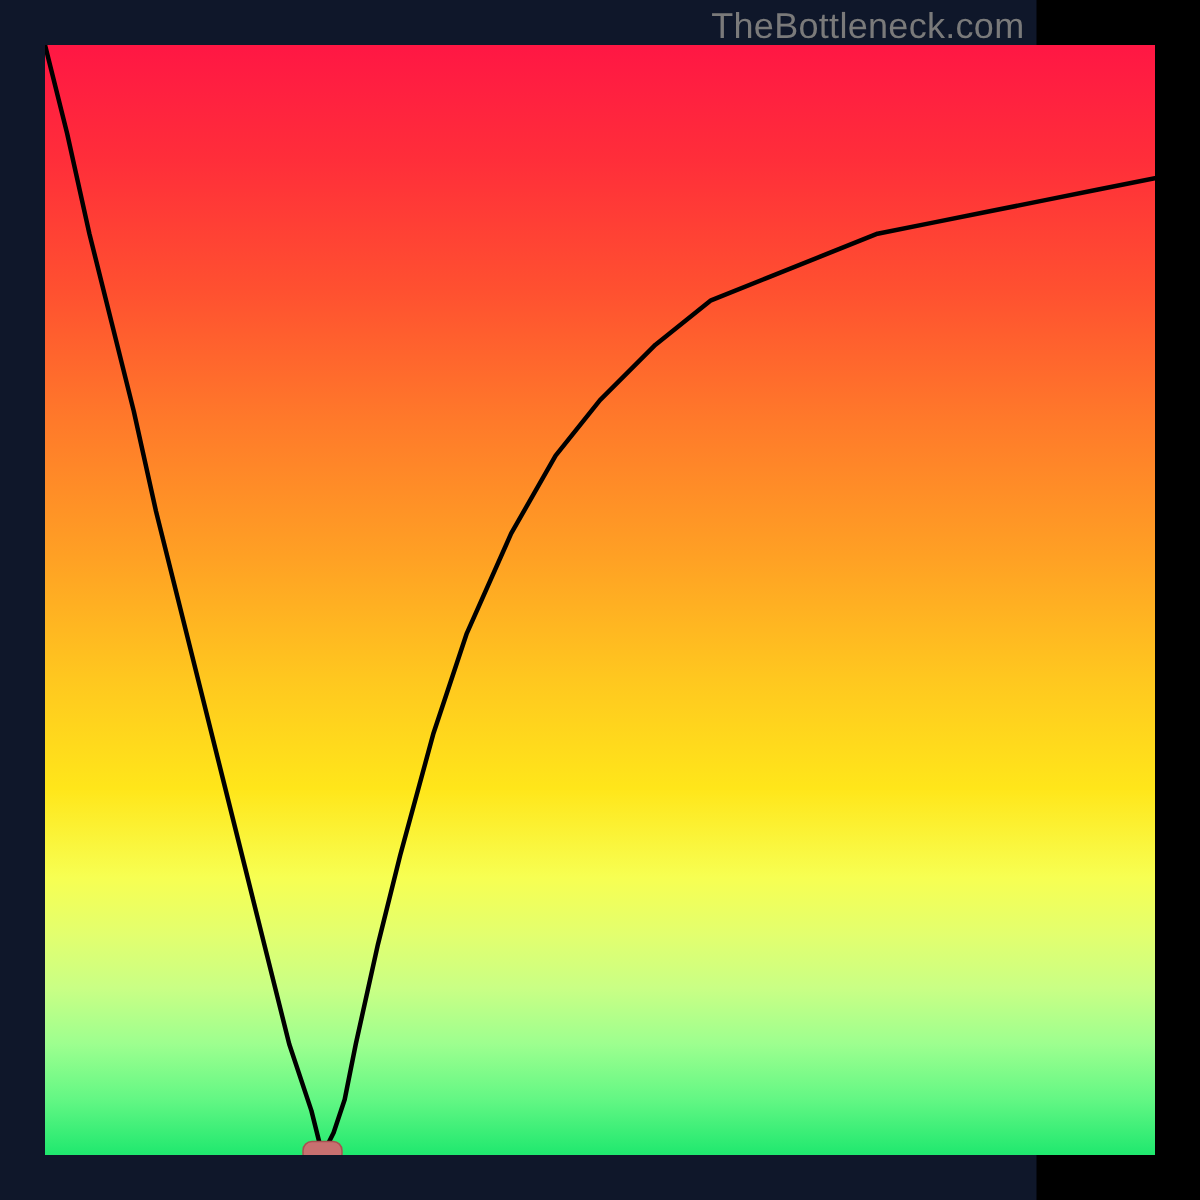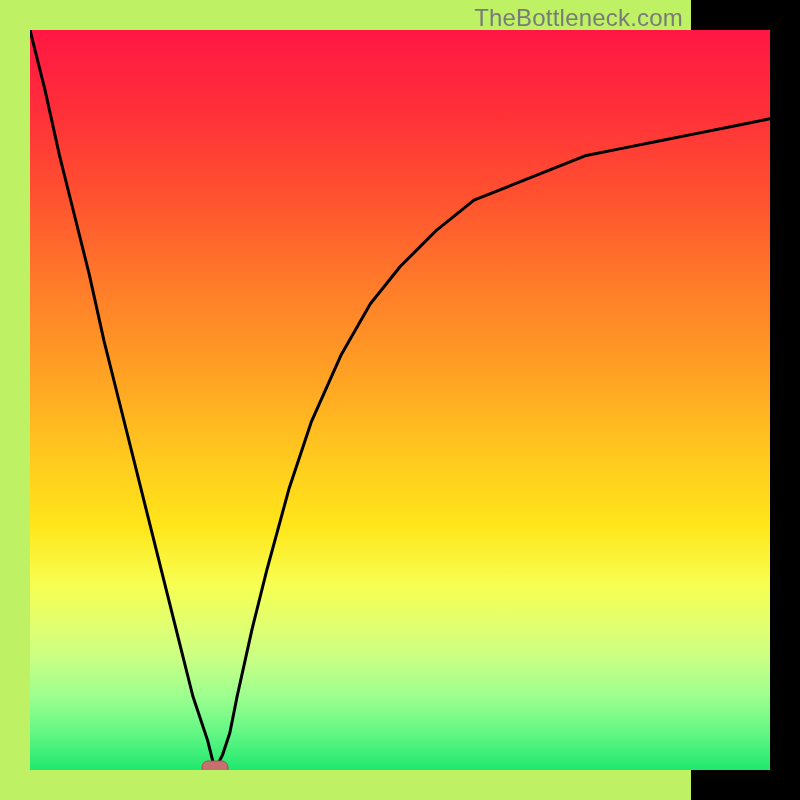--- a/index.html
+++ b/index.html
@@ -8,21 +8,21 @@
     width: 800px;
     height: 800px;
     overflow: hidden;
     background: #000;
     font-family: Arial, Helvetica, sans-serif;
   }
   .frame {
     position: relative;
     width: 691px;
     height: 800px;
-    background: #bef264;
+    background: #0f172a;
   }
   .plot-area {
     position: absolute;
     left: 30px;
     top: 30px;
     width: 740px;
     height: 740px;
     
     background: linear-gradient(to bottom,
       #ff1744 0%,

